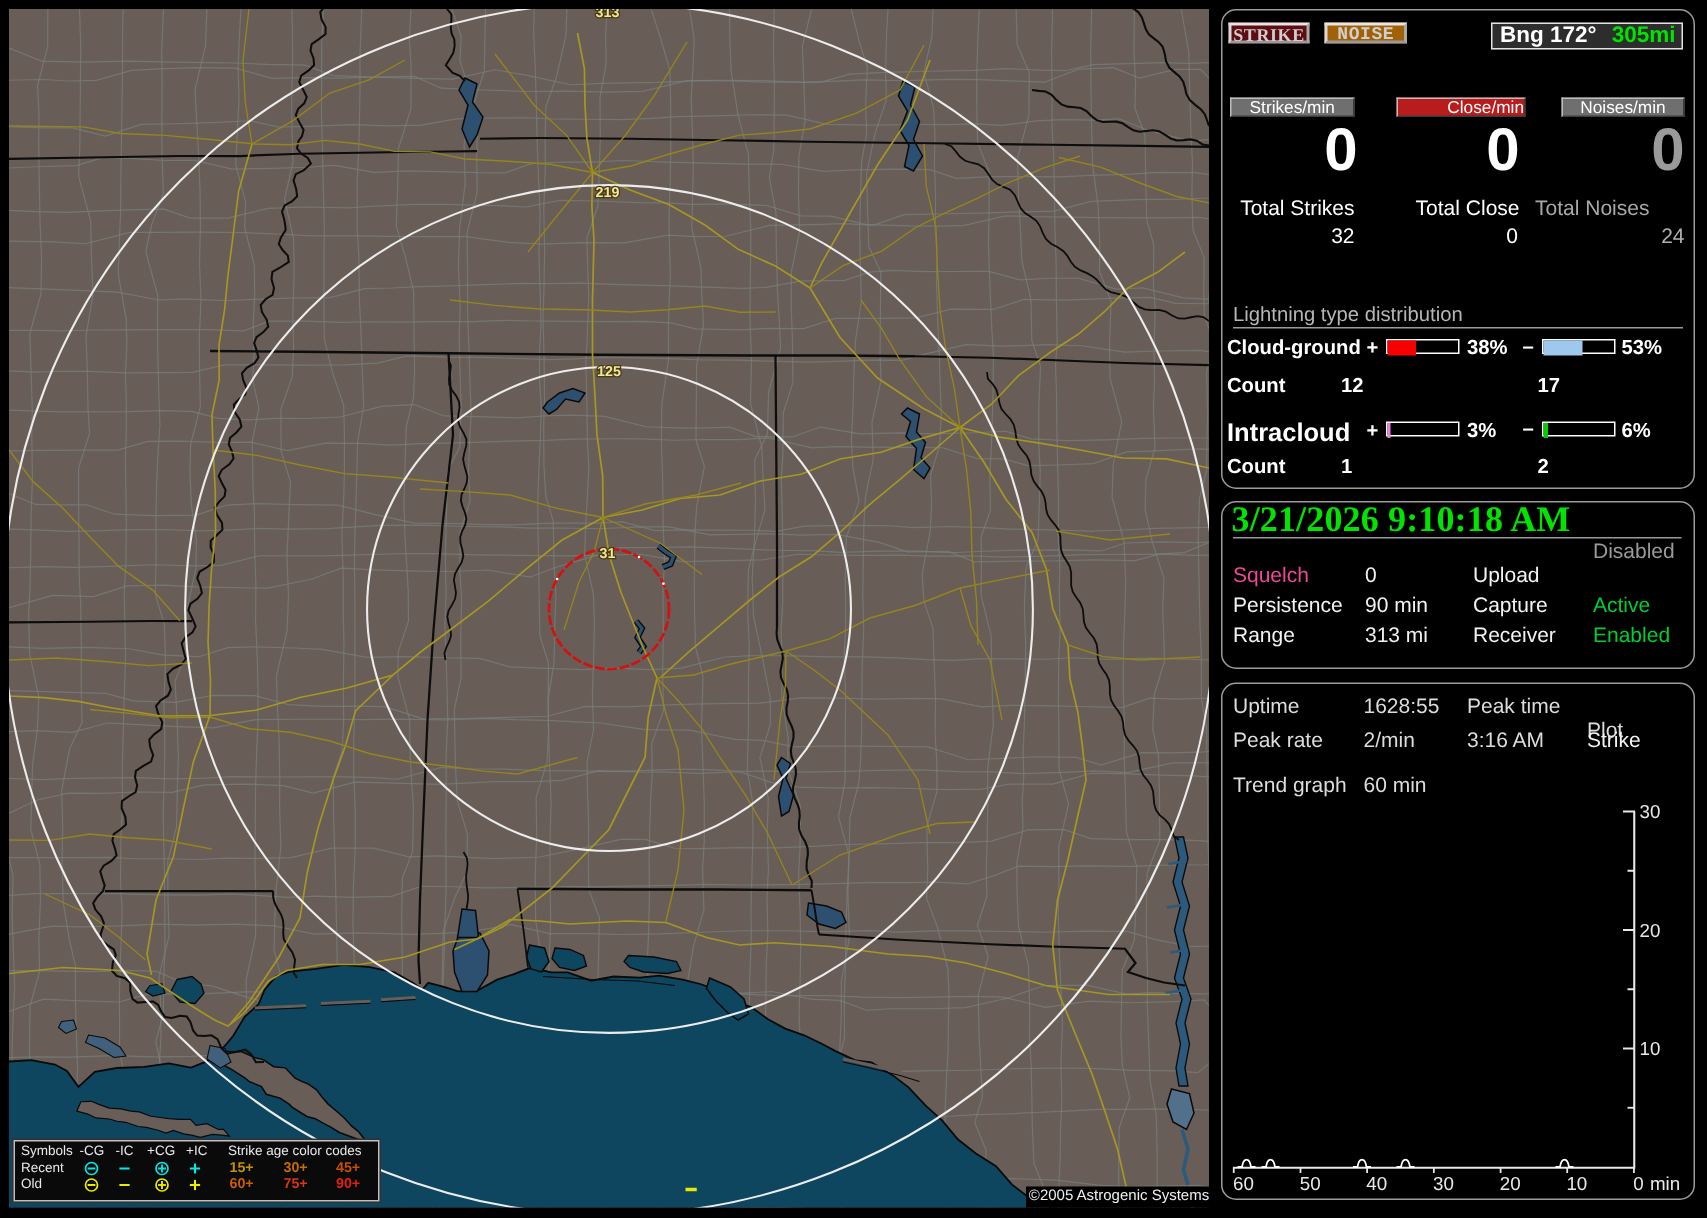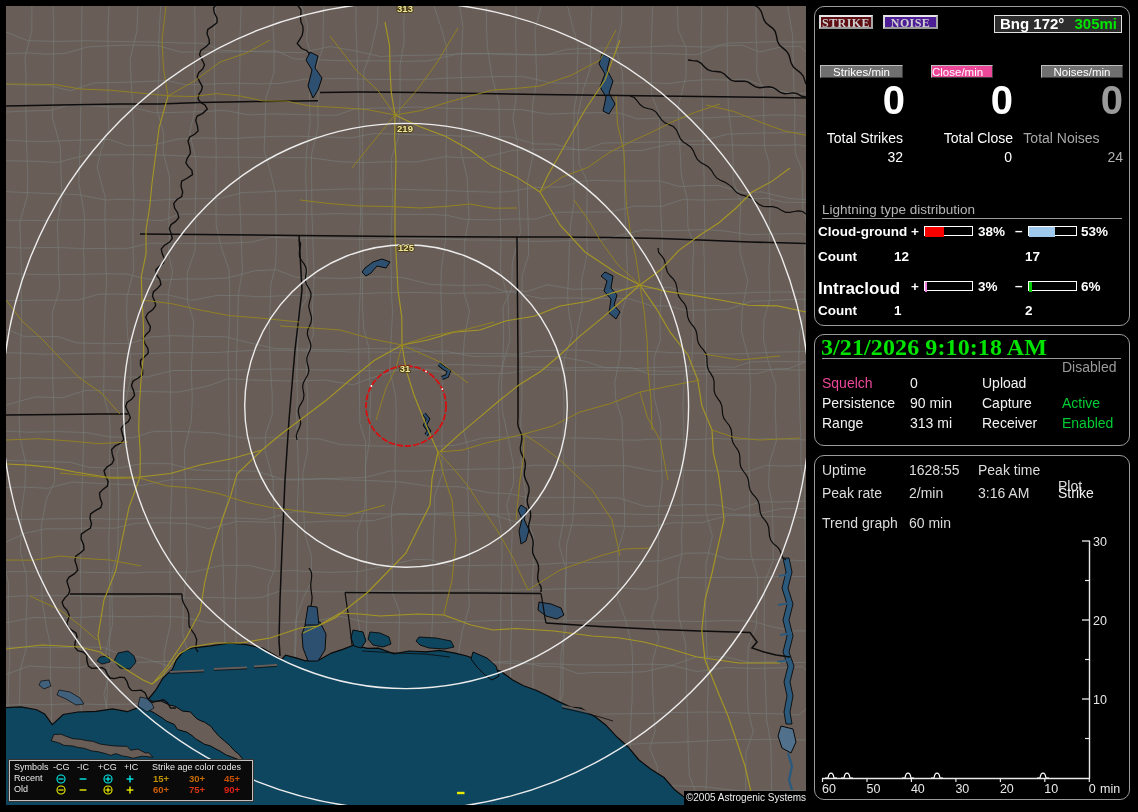--- a/index.html
+++ b/index.html
@@ -180,24 +180,24 @@
     <text x="405" y="11.5" font-family="Liberation Sans, sans-serif" font-size="9.5" font-weight="bold" fill="#efe9a0" stroke="#4a3a0c" stroke-width="1.7" paint-order="stroke" text-anchor="middle">313</text>
     <text x="405" y="131.5" font-family="Liberation Sans, sans-serif" font-size="9.5" font-weight="bold" fill="#efe9a0" stroke="#4a3a0c" stroke-width="1.7" paint-order="stroke" text-anchor="middle">219</text>
     <text x="406" y="250.5" font-family="Liberation Sans, sans-serif" font-size="9.5" font-weight="bold" fill="#efe9a0" stroke="#4a3a0c" stroke-width="1.7" paint-order="stroke" text-anchor="middle">125</text>
     <text x="405" y="372" font-family="Liberation Sans, sans-serif" font-size="9.5" font-weight="bold" fill="#efe9a0" stroke="#4a3a0c" stroke-width="1.7" paint-order="stroke" text-anchor="middle">31</text>
     <line x1="457" y1="793" x2="464.5" y2="793" stroke="#e8e800" stroke-width="2.4"></line>
   </svg>
 <div style="position:absolute;left:814px;top:6px;width:316px;height:320px;border:1.5px solid #9b9b9b;border-radius:10px;background:#000"></div>
 <div style="position:absolute;left:814px;top:334px;width:316px;height:112px;border:1.5px solid #9b9b9b;border-radius:10px;background:#000"></div>
 <div style="position:absolute;left:814px;top:455px;width:316px;height:345px;border:1.5px solid #9b9b9b;border-radius:10px;background:#000"></div>
 <div style="position:absolute;left:819px;top:15px;width:54px;height:14px;background:#5e0e12;border:2px solid;border-color:#e6e6e6 #a8a8a8 #9a9a9a #d8d8d8;color:#cfcfcf;font-family:'Liberation Serif',serif;font-size:12px;font-weight:bold;text-align:center;line-height:13px;letter-spacing:0.4px">STRIKE</div>
-<div style="position:absolute;left:883px;top:15px;width:55px;height:14px;background:#4c1d95;border:2px solid;border-color:#e6e6e6 #a8a8a8 #9a9a9a #d8d8d8;color:#cfcfcf;font-family:Liberation Serif, serif;font-size:12px;font-weight:bold;text-align:center;line-height:13px;letter-spacing:0.4px">NOISE</div>
+<div style="position:absolute;left:883px;top:15px;width:55px;height:14px;background:#a16207;border:2px solid;border-color:#e6e6e6 #a8a8a8 #9a9a9a #d8d8d8;color:#cfcfcf;font-family:Liberation Mono, monospace;font-size:12px;font-weight:bold;text-align:center;line-height:13px;letter-spacing:0.4px">NOISE</div>
 <div style="position:absolute;left:994px;top:15px;width:128px;height:18px;background:#2d2d2d;border:1px solid #e2e2e2;font-family:'Liberation Sans',sans-serif;font-size:15px;font-weight:bold;line-height:16px"><span style="color:#fff;padding-left:5px">Bng 172°</span><span style="color:#00e400;float:right;padding-right:4px">305mi</span></div>
 <div style="position:absolute;left:820px;top:65px;width:83px;height:13px;background:#6f6f6f;border:1px solid;border-color:#bdbdbd #3c3c3c #3c3c3c #bdbdbd;color:#fff;font-family:'Liberation Sans',sans-serif;font-size:11.5px;text-align:center;line-height:13px">Strikes/min</div>
-<div style="position:absolute;left:931px;top:65px;width:62px;height:13px;background:#ec4899;border:1px solid;border-color:#bdbdbd #3c3c3c #3c3c3c #bdbdbd;color:#fff;font-family:'Liberation Sans',sans-serif;font-size:11.5px;text-align:left;line-height:13px">Close/min</div>
+<div style="position:absolute;left:931px;top:65px;width:86px;height:13px;background:#b91c1c;border:1px solid;border-color:#bdbdbd #3c3c3c #3c3c3c #bdbdbd;color:#fff;font-family:'Liberation Sans',sans-serif;font-size:11.5px;text-align:right;line-height:13px">Close/min</div>
 <div style="position:absolute;left:1041px;top:65px;width:82px;height:13px;background:#6f6f6f;border:1px solid;border-color:#bdbdbd #3c3c3c #3c3c3c #bdbdbd;color:#fff;font-family:'Liberation Sans',sans-serif;font-size:11.5px;text-align:center;line-height:13px">Noises/min</div>
 <div style="position:absolute;top:80px;width:85px;height:40px;font-family:'Liberation Sans',sans-serif;font-size:40px;font-weight:bold;text-align:right;line-height:40px;left:820px;color:#fff">0</div>
 <div style="position:absolute;top:80px;width:85px;height:40px;font-family:'Liberation Sans',sans-serif;font-size:40px;font-weight:bold;text-align:right;line-height:40px;left:928px;color:#fff">0</div>
 <div style="position:absolute;top:80px;width:85px;height:40px;font-family:'Liberation Sans',sans-serif;font-size:40px;font-weight:bold;text-align:right;line-height:40px;left:1038px;color:#9a9a9a">0</div>
 <div style="position:absolute;top:130px;height:17px;font-family:'Liberation Sans',sans-serif;font-size:14px;text-align:right;left:780px;width:123px;color:#fff">Total Strikes</div>
 <div style="position:absolute;top:130px;height:17px;font-family:'Liberation Sans',sans-serif;font-size:14px;text-align:right;left:890px;width:123px;color:#fff">Total Close</div>
 <div style="position:absolute;top:130px;height:17px;font-family:'Liberation Sans',sans-serif;font-size:14px;text-align:center;left:1000px;width:123px;color:#a8a8a8">Total Noises</div>
 <div style="position:absolute;top:149px;height:17px;font-family:'Liberation Sans',sans-serif;font-size:14px;text-align:right;color:#fff;left:780px;width:123px">32</div>
 <div style="position:absolute;top:149px;height:17px;font-family:'Liberation Sans',sans-serif;font-size:14px;text-align:right;color:#fff;left:890px;width:122px">0</div>
 <div style="position:absolute;top:149px;height:17px;font-family:'Liberation Sans',sans-serif;font-size:14px;text-align:right;color:#fff;left:1000px;width:123px;color:#b0b0b0">24</div>

